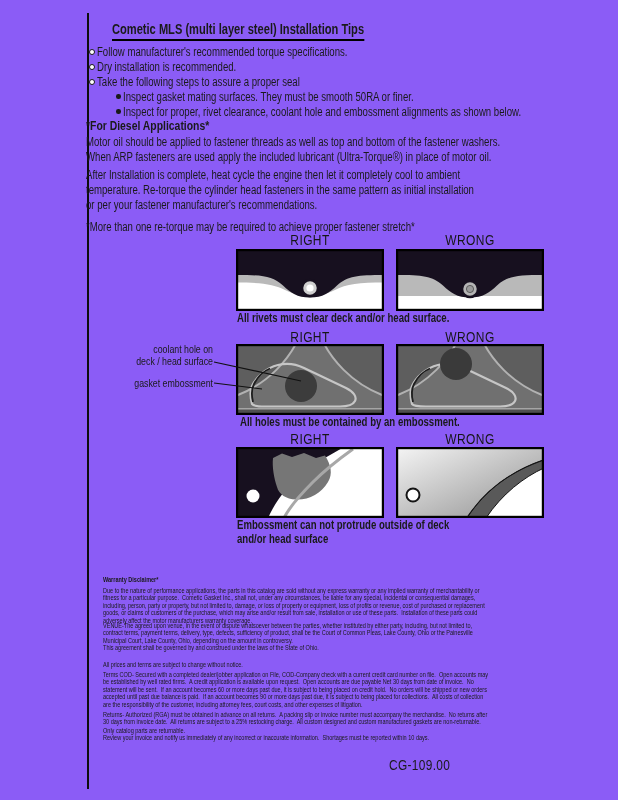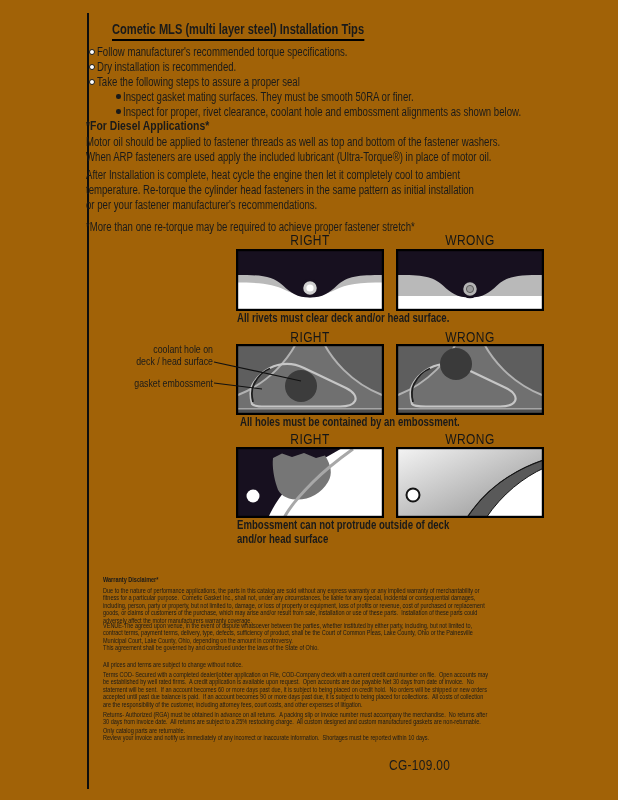--- a/index.html
+++ b/index.html
@@ -1,17 +1,17 @@
 <!DOCTYPE html>
 <html><head>
 <meta charset="utf-8">
 <style>
   html,body{margin:0;padding:0;background:#ffffff;}
   .page{
-    position:relative;width:618px;height:800px;background:#a16207;overflow:hidden;
+    position:relative;width:618px;height:800px;background:#8b5cf6;overflow:hidden;
     font-family:"Liberation Sans", sans-serif;color:#1a1a1a;
   }
   .abs{position:absolute;}
   
   .sx{transform:scaleX(0.8);transform-origin:0 0;}
   .sxr{transform:scaleX(0.8);transform-origin:100% 0;}
   .sxc{transform:scaleX(0.8);transform-origin:50% 0;}
 
   .vline{position:absolute;left:87px;top:13px;width:2px;height:776px;background:#0d0d0d;}
 

